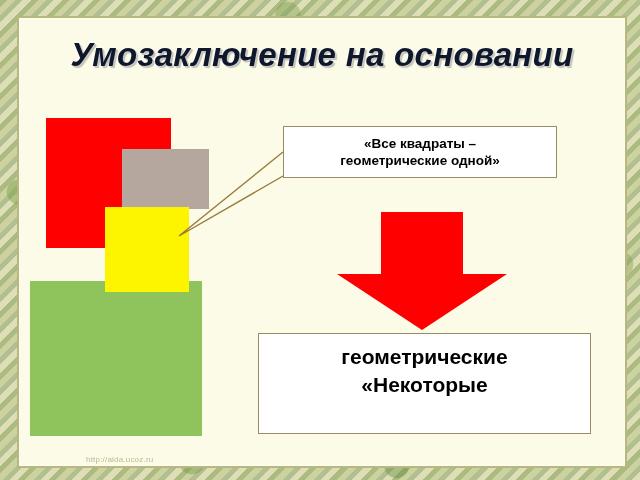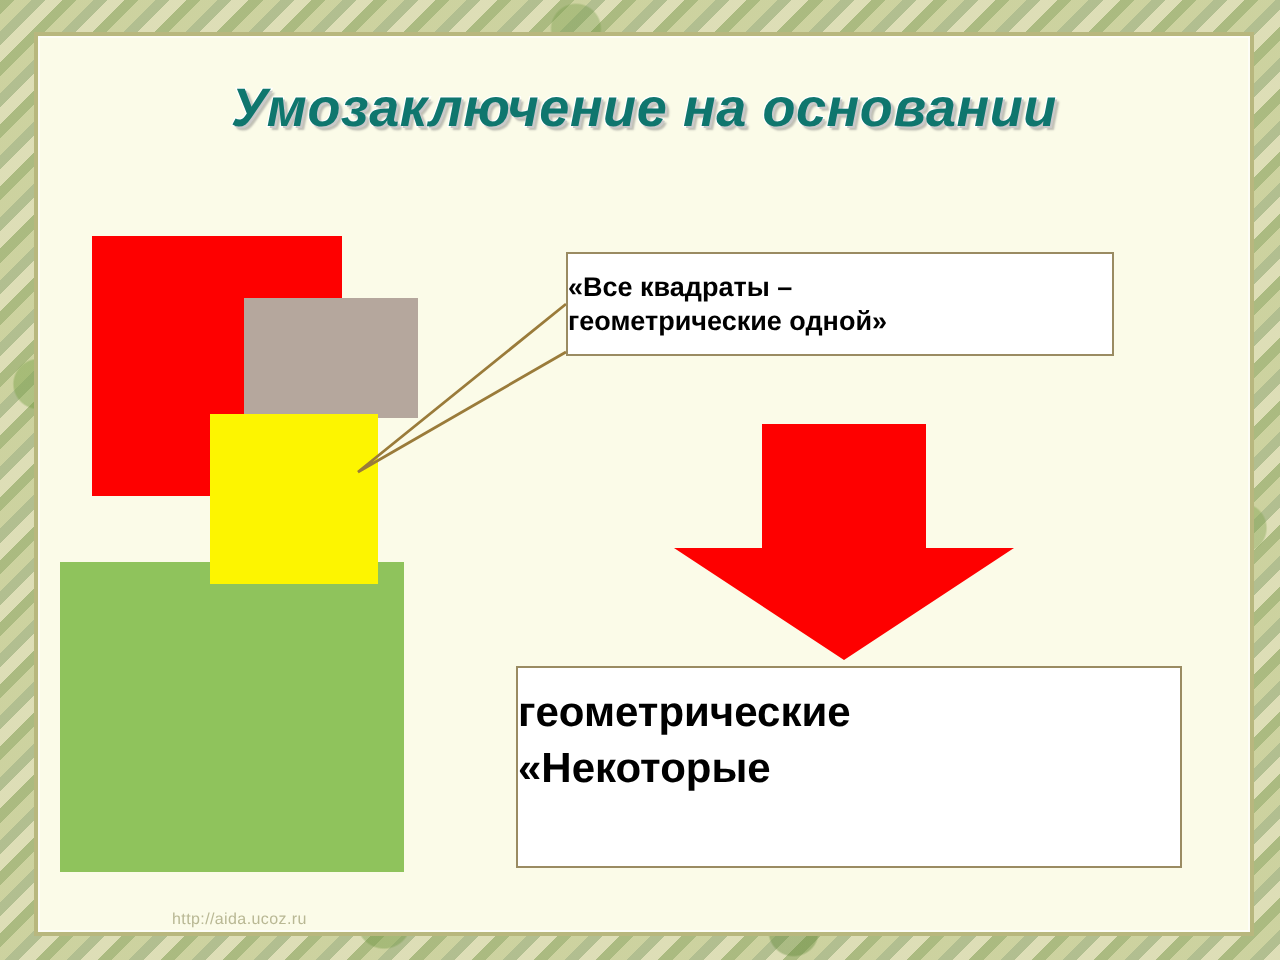--- a/index.html
+++ b/index.html
@@ -63,26 +63,26 @@
     box-shadow: 0 0 0 1px rgba(255,255,255,0.6) inset;
   }
 
   
   .title {
     position: absolute;
     left: 0;
     top: 20px;
     width: 606px;
     text-align: center;
-    font-size: 27px;
+    font-size: 33px;
     font-weight: bold;
     font-style: italic;
     line-height: 33px;
     letter-spacing: 0.3px;
-    color: #0f766e;
+    color: #0f172a;
     -webkit-text-stroke: 1.2px #ffffff;
     paint-order: stroke fill;
     text-shadow:
       1px 1px 0 #c9c9c9,
       2px 2px 1px rgba(120,120,120,0.45);
   }
   .title span { display: block; }
 
   
   .shape { position: absolute; }
@@ -123,20 +123,21 @@
     width: 170px;
     height: 118px;
   }
 
   
   .callout {
     position: absolute;
     background: #ffffff;
     border: 1px solid #9a8b62;
     box-sizing: border-box;
+    text-align: center;
     color: #000000;
     font-weight: bold;
   }
   .callout-top {
     left: 264px;
     top: 108px;
     width: 274px;
     height: 52px;
     font-size: 13.5px;
     line-height: 17px;

